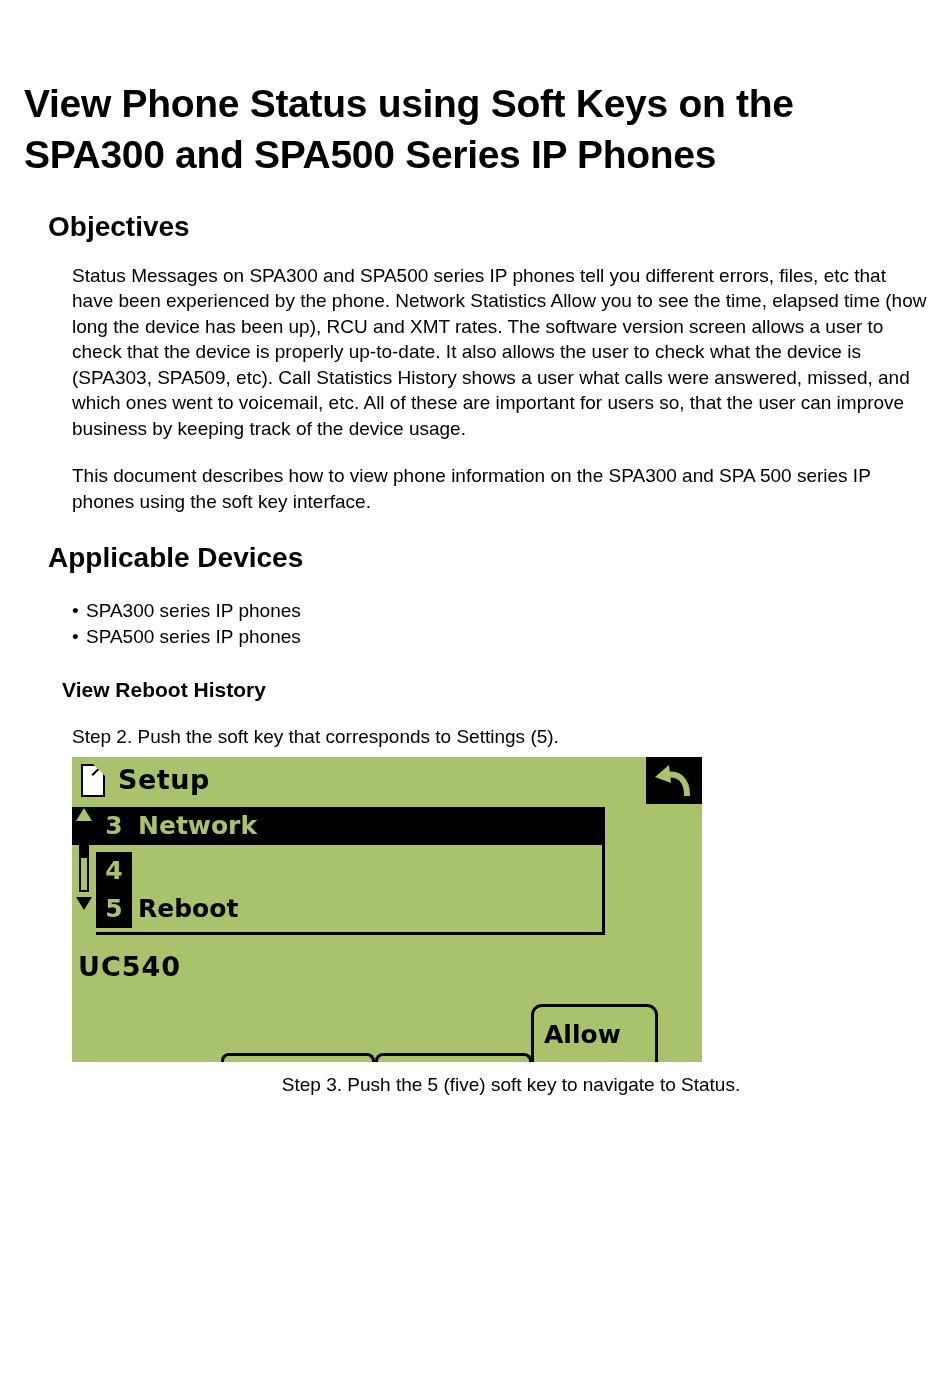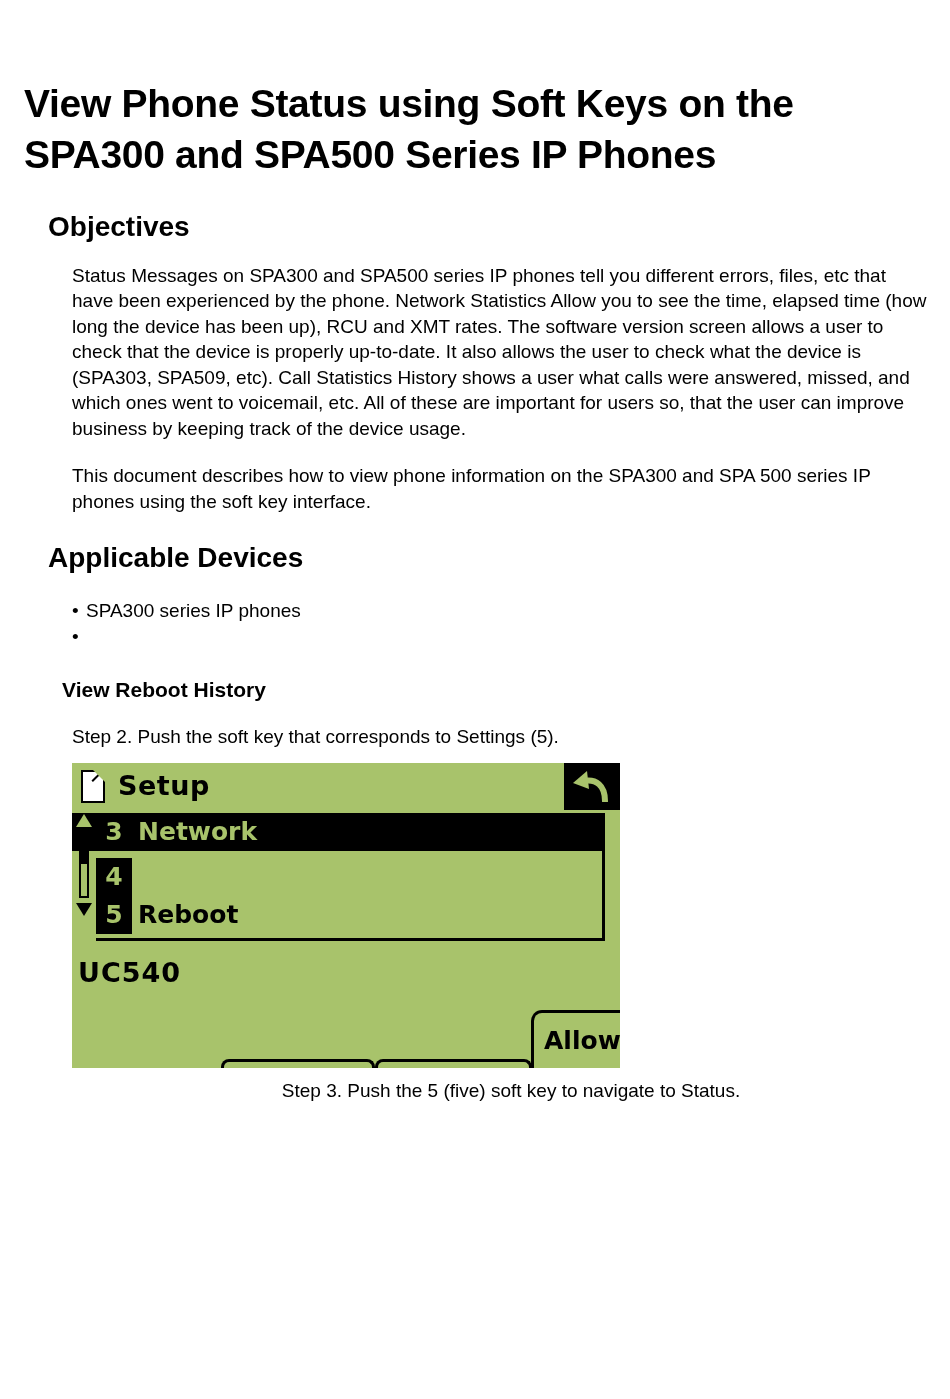--- a/index.html
+++ b/index.html
@@ -23,21 +23,21 @@
   .bullets { margin-top:24px; }
   .bullet-row { margin-left:72px; font-size:19px; line-height:26px; display:flex; }
   .bullet-mark { width:14px; flex:none; }
   .h3 { margin:28px 0 0 62px; font-size:21px; font-weight:bold; }
   .steps { margin-top:22px; }
   .step { margin-left:72px; font-size:19px; line-height:25.5px; }
   .step3 { margin-top:10px;text-align:center; }
 
   
   .phone-shot {
-    position:relative; width:548px; height:305px; margin:13px 0 0 72px;
+    position:relative; width:630px; height:305px; margin:7px 0 0 72px;
     background:#a8c36b; overflow:hidden;
     font-family:"DejaVu Sans", sans-serif; font-weight:bold;
   }
 
   
   .doc-icon { position:absolute; left:9px; top:7px; width:24px; height:33px;
     background:#fff; border:2px solid #000; }
   .fold-green { position:absolute; top:-2px; right:-2px; width:0; height:0;
     border-top:12px solid #a8c36b; border-left:12px solid transparent; }
   .fold-line { position:absolute; top:3px; right:-2px; width:15px; height:2px;
@@ -94,20 +94,21 @@
 <p class="body-text p2">This document describes how to view phone information on the SPA300 and SPA 500 series IP phones using the soft key interface.</p>
 
 <h2 class="h2 devices">Applicable Devices</h2>
 <div class="bullets">
   <div class="bullet-row">
     <span class="bullet-mark">•</span>
     <span>SPA300 series IP phones</span>
   </div>
   <div class="bullet-row">
     <span class="bullet-mark">•</span>
+    <span>SPA500 series IP phones</span>
   </div>
 </div>
 
 <h3 class="h3">View Reboot History</h3>
 
 <div class="steps">
   <p class="step">Step 2. Push the soft key that corresponds to Settings (5).</p>
 </div>
 
 <div class="phone-shot">

